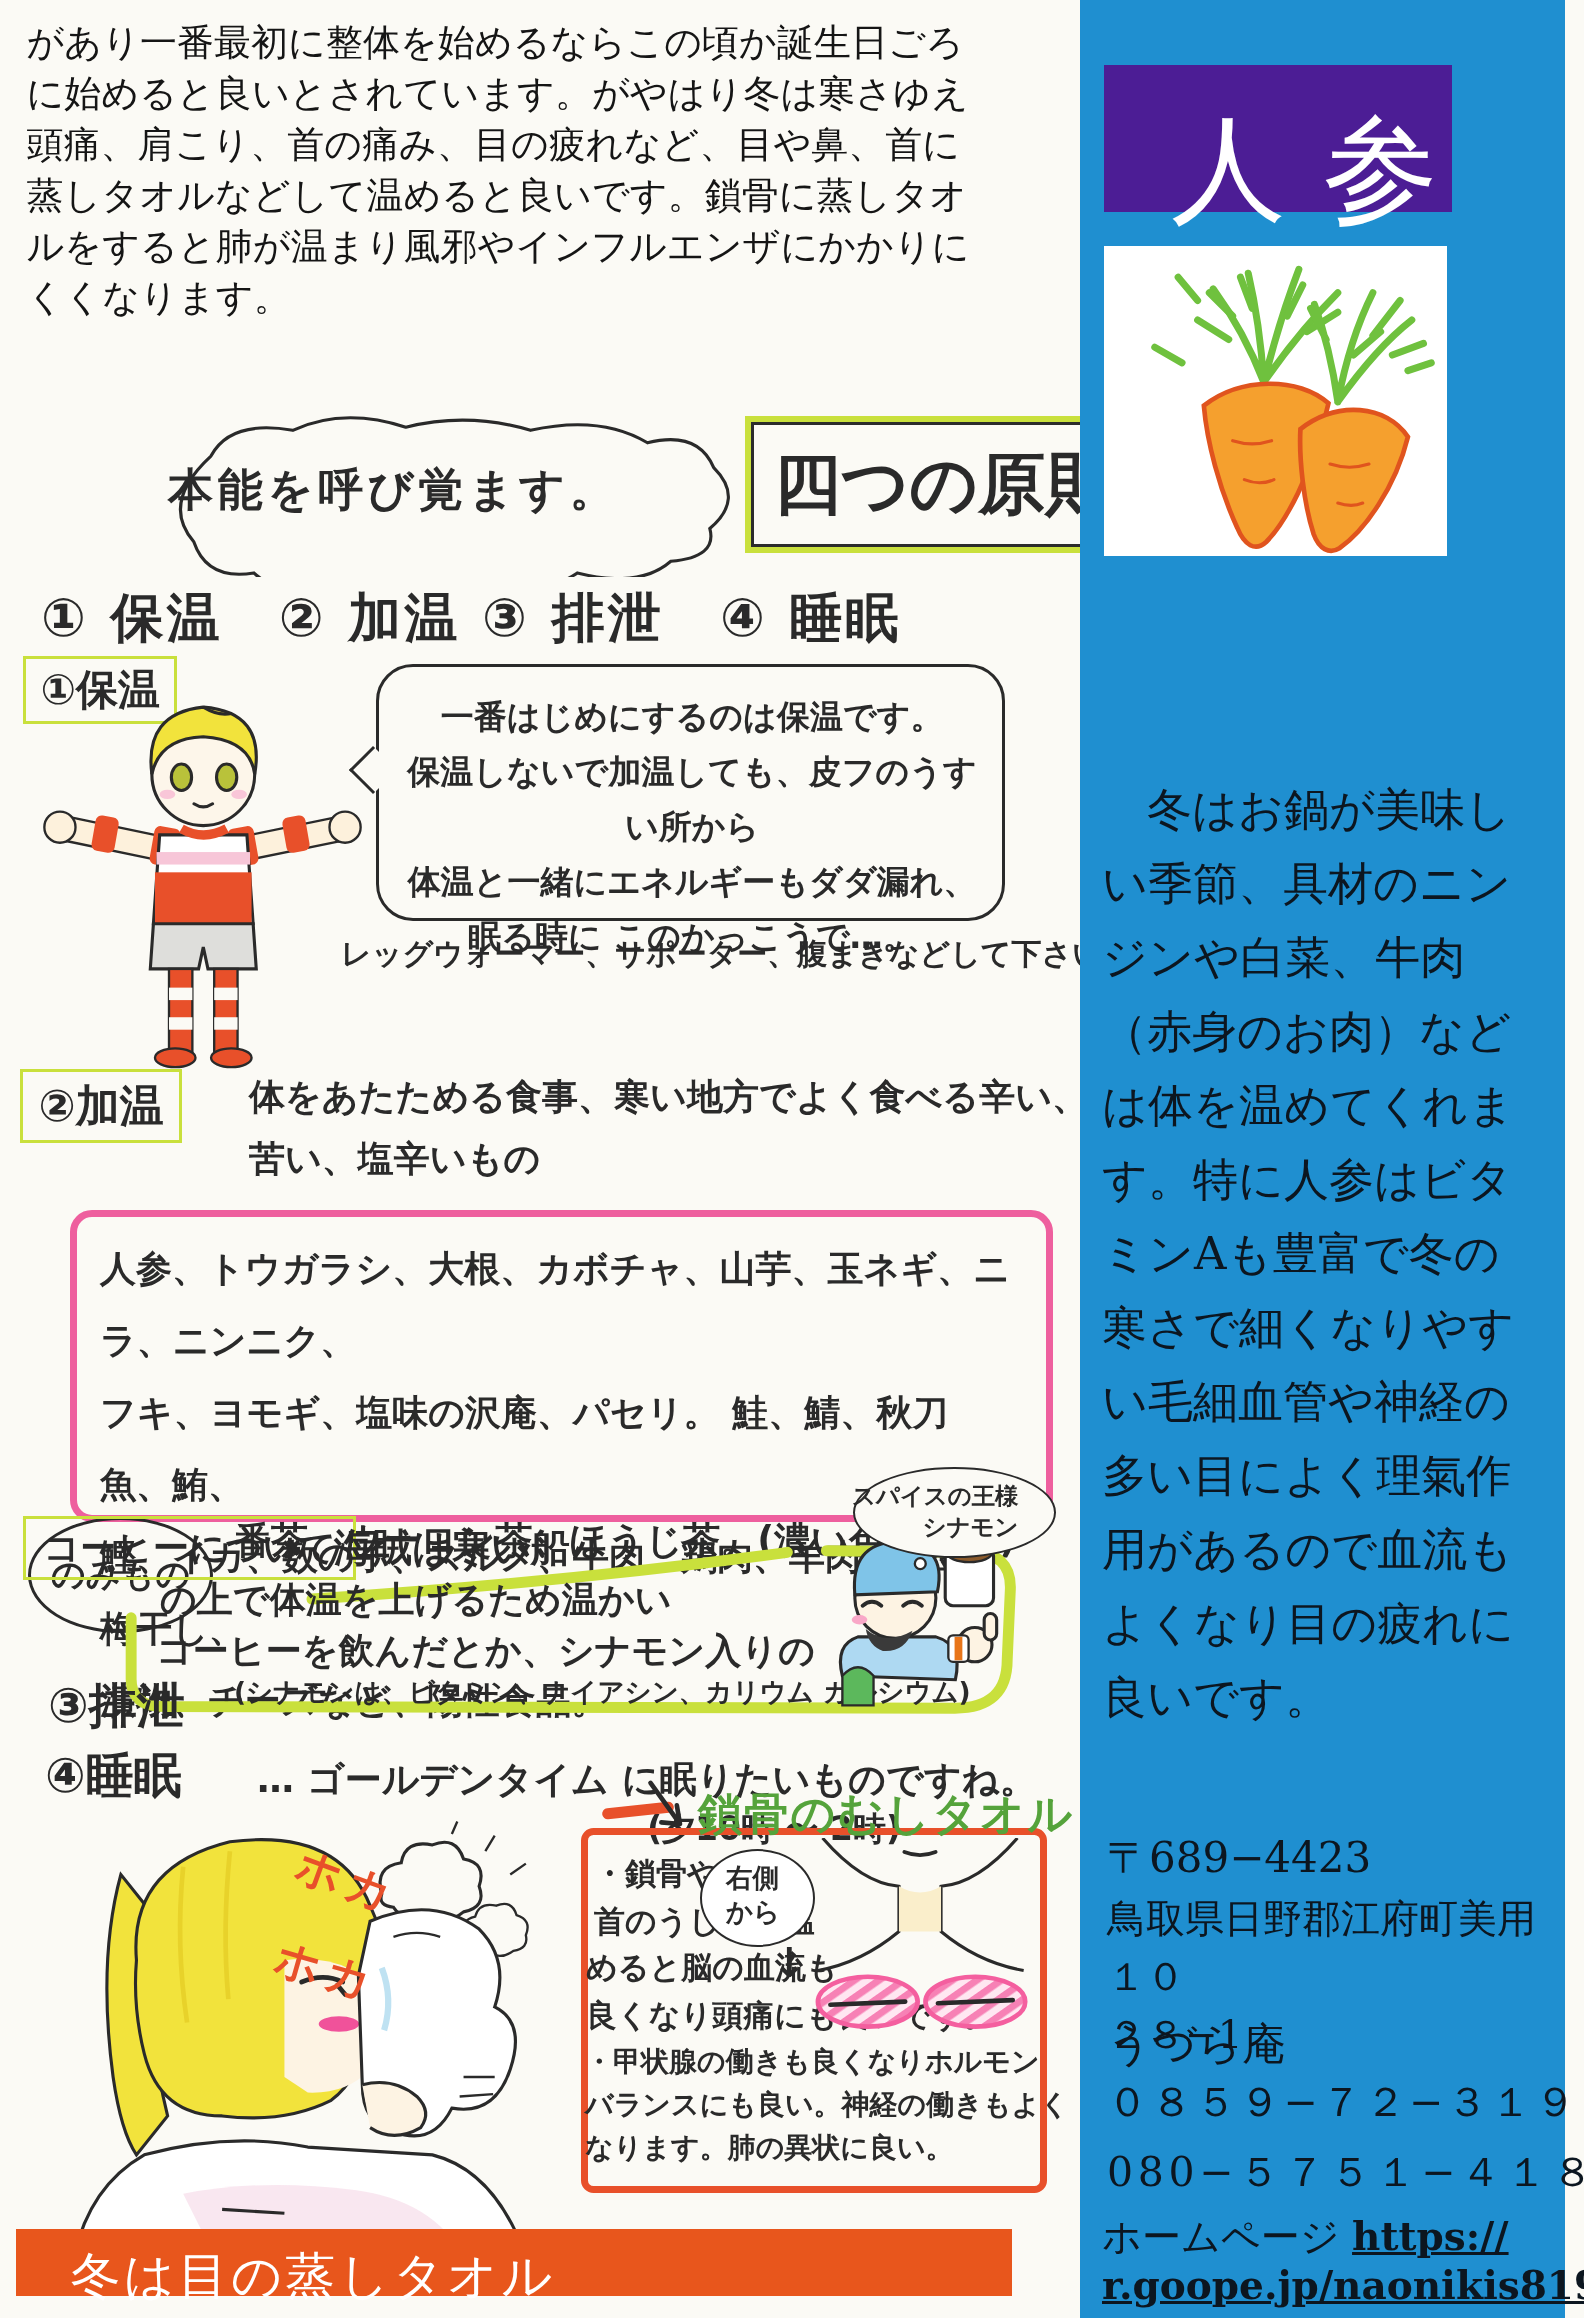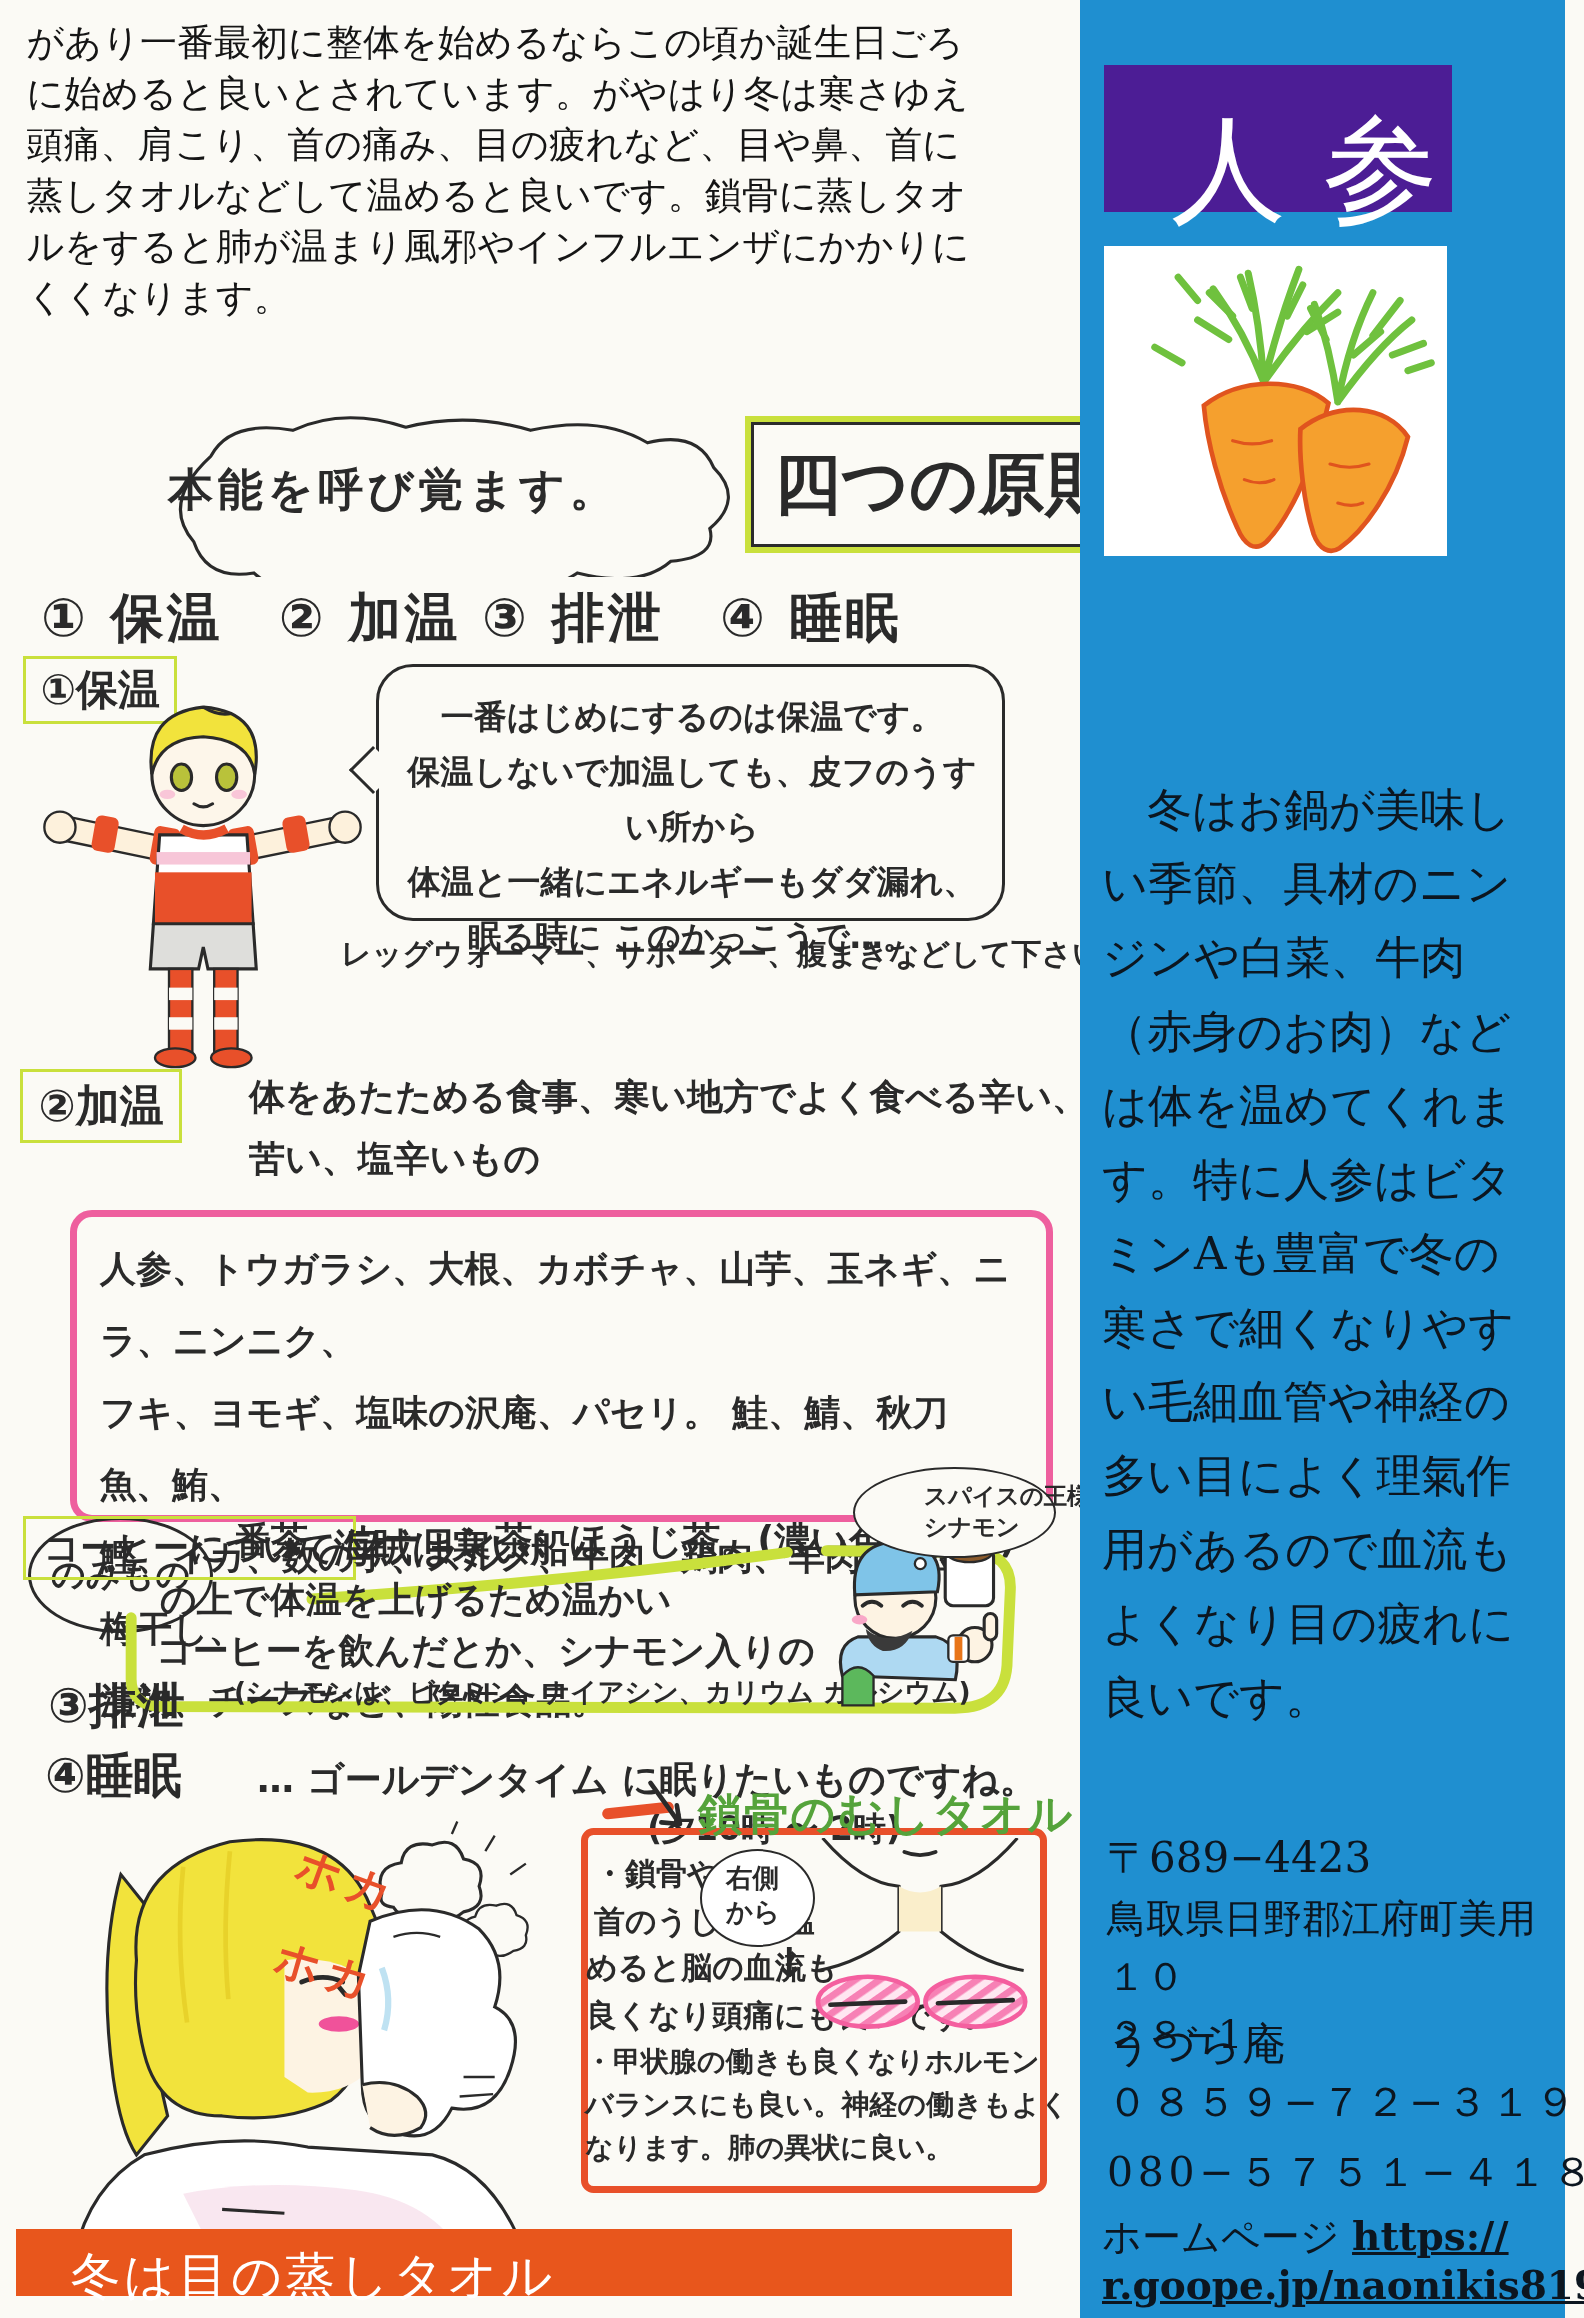--- a/index.html
+++ b/index.html
@@ -122,21 +122,21 @@
   <ellipse cx="203" cy="42" rx="29" ry="12" fill="#8b5a2b" stroke="#2a2a2a" stroke-width="3"></ellipse>
   <path d="M198,18 Q206,6 198,-4" stroke="#2a2a2a" stroke-width="3" fill="none"></path>
 
   <circle cx="210" cy="160" r="22" fill="#fdf3e3" stroke="#2a2a2a" stroke-width="4"></circle>
   <rect x="222" y="120" width="16" height="34" rx="8" fill="#fdf3e3" stroke="#2a2a2a" stroke-width="4"></rect>
   <rect x="176" y="148" width="26" height="34" rx="6" fill="#ffffff" stroke="#2a2a2a" stroke-width="3"></rect>
   <rect x="184" y="150" width="10" height="30" fill="#e8751a"></rect>
 </svg>
 
 <div class="abs" style="left:853px;top:1467px;width:199px;height:87px;border:2.3px solid #2a2a2a;border-radius:50%;background:#fbfaf5;"></div>
-<div class="abs hand pre" style="left:924px;top:1481px;font-size:23.4px;line-height:31px;text-align:left;">スパイスの王様
+<div class="abs hand pre" style="left:852px;top:1481px;font-size:23.4px;line-height:31px;text-align:right;">スパイスの王様
 シナモン</div>
 
 <div class="abs hand nowrap" style="left:48px;top:1674px;font-size:48px;font-weight:bold;">③排泄</div>
 <div class="abs hand nowrap" style="left:45px;top:1744px;font-size:48px;font-weight:bold;">④睡眠</div>
 <div class="abs hand nowrap" style="left:257px;top:1755px;font-size:37px;">… ゴールデンタイム に眠りたいものですね。</div>
 <div class="abs hand nowrap" style="left:647px;top:1807px;font-size:33px;">(夕10時 〜 2時)</div>
 
 <svg class="abs" style="left:27px;top:1820px;" width="546" height="440" viewBox="0 0 700 565">
 
   <path d="M455,95 Q445,60 480,55 Q485,25 520,32 Q550,20 560,50 Q590,55 580,85 Q590,112 560,118 Q540,135 515,122 Q480,130 470,112 Q450,110 455,95 Z" fill="#fbfaf5" stroke="#2a2a2a" stroke-width="4"></path>

